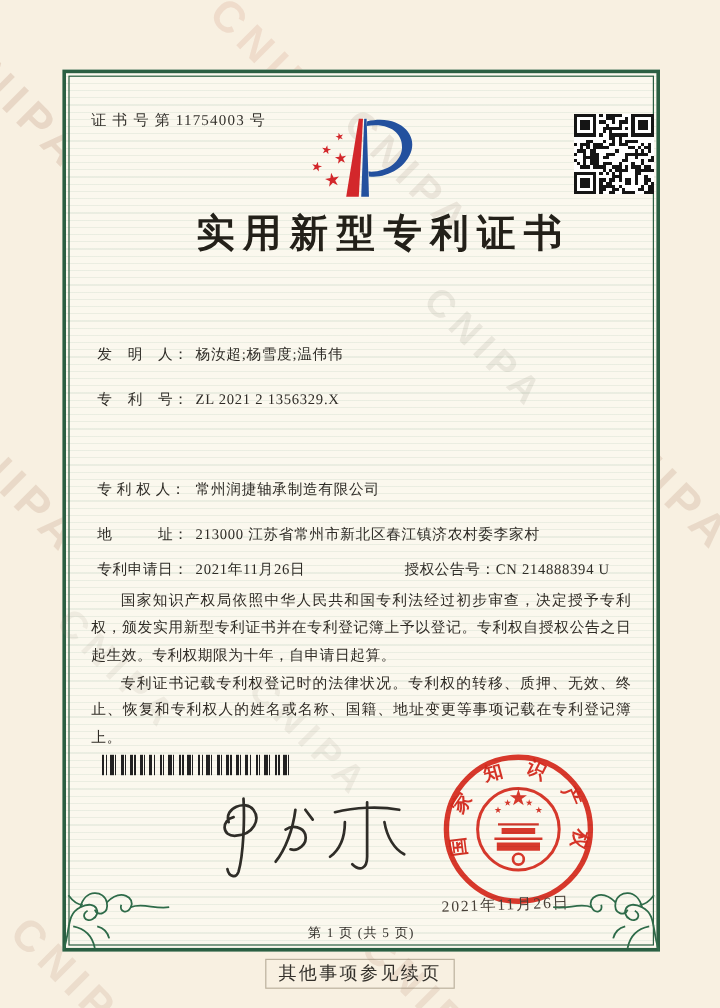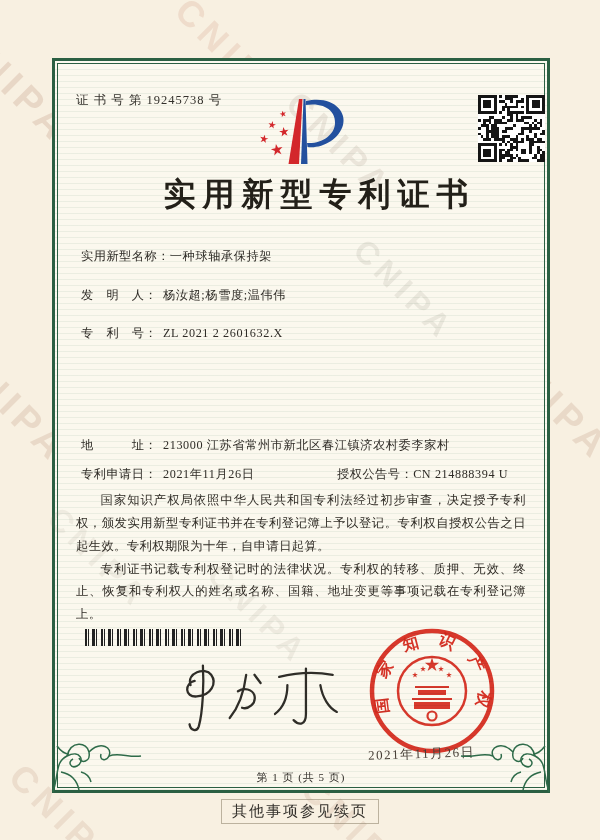--- a/index.html
+++ b/index.html
@@ -51,21 +51,21 @@
   <span class="wm" style="left:30px;top:756px;font-size:36px;color:rgba(200,164,142,.25);">CNIPA</span>
   <span class="wm" style="left:322px;top:768px;font-size:36px;color:rgba(200,164,142,.25);">CNIPA</span>
 
   <div class="frame">
 
     <span class="wm" style="left:251px;top:23px;font-size:34px;color:rgba(175,155,138,.20);">CNIPA</span>
     <span class="wm" style="left:317px;top:171px;font-size:32px;color:rgba(125,115,103,.13);">CNIPA</span>
     <span class="wm" style="left:11px;top:439px;font-size:32px;color:rgba(140,128,112,.10);">CNIPA</span>
     <span class="wm" style="left:171px;top:495px;font-size:32px;color:rgba(140,128,112,.11);">CNIPA</span>
 
-    <div class="certno">证 书 号 第 19245738 号</div>
+    <div class="certno">证 书 号 第 11754003 号</div>
 
     <div class="logo">
       <svg width="120" height="82" viewBox="0 0 120 80">
         <defs>
           <path id="st" d="M0,-1 L0.2245,-0.309 L0.951,-0.309 L0.363,0.118 L0.5878,0.809 L0,0.382 L-0.5878,0.809 L-0.363,0.118 L-0.951,-0.309 L-0.2245,-0.309 Z"></path>
         </defs>
         <polygon points="49,7 52.5,7 49,72 38.5,72" fill="#d3272b"></polygon>
         <polygon points="53.5,7 55.5,7 57.5,72 51,72" fill="#23509e"></polygon>
         <path d="M56,9 C82,3 97,19 93,33 C89,48 71,57 57.5,55 L57,51 C72,52 84,43 85,32 C86,20 76,10 55.5,13 Z" fill="#23509e"></path>
         <g fill="#d3272b">
@@ -301,28 +301,28 @@
             <rect x="18" y="24" width="1" height="1"></rect>
             <rect x="22" y="24" width="1" height="1"></rect>
             <rect x="23" y="24" width="1" height="1"></rect>
             <rect x="24" y="24" width="1" height="1"></rect>
           </g>
       </svg>
     </div>
 
     <h1 class="title">实用新型专利证书</h1>
 
-    <div class="frow" style="top:187px">
-      <span class="flabel">实用新型名称：</span><span class="fvalue">一种球轴承保持架</span>
-    </div>
     <div class="frow" style="top:226px">
       <span class="flabel">发　明　人：</span><span class="fvalue">杨汝超;杨雪度;温伟伟</span>
     </div>
     <div class="frow" style="top:264px">
-      <span class="flabel">专　利　号：</span><span class="fvalue">ZL 2021 2 2601632.X</span>
+      <span class="flabel">专　利　号：</span><span class="fvalue">ZL 2021 2 1356329.X</span>
+    </div>
+    <div class="frow" style="top:339px">
+      <span class="flabel">专 利 权 人：</span><span class="fvalue">常州润捷轴承制造有限公司</span>
     </div>
     <div class="frow" style="top:376px">
       <span class="flabel">地　　　址：</span><span class="fvalue">213000 江苏省常州市新北区春江镇济农村委李家村</span>
     </div>
     <div class="frow" style="top:405px">
       <span class="flabel">专利申请日：</span><span class="fvalue">2021年11月26日</span>
       <span class="fgroup2">
         <span class="flabel">授权公告号：</span><span class="fvalue">CN 214888394 U</span>
       </span>
     </div>

